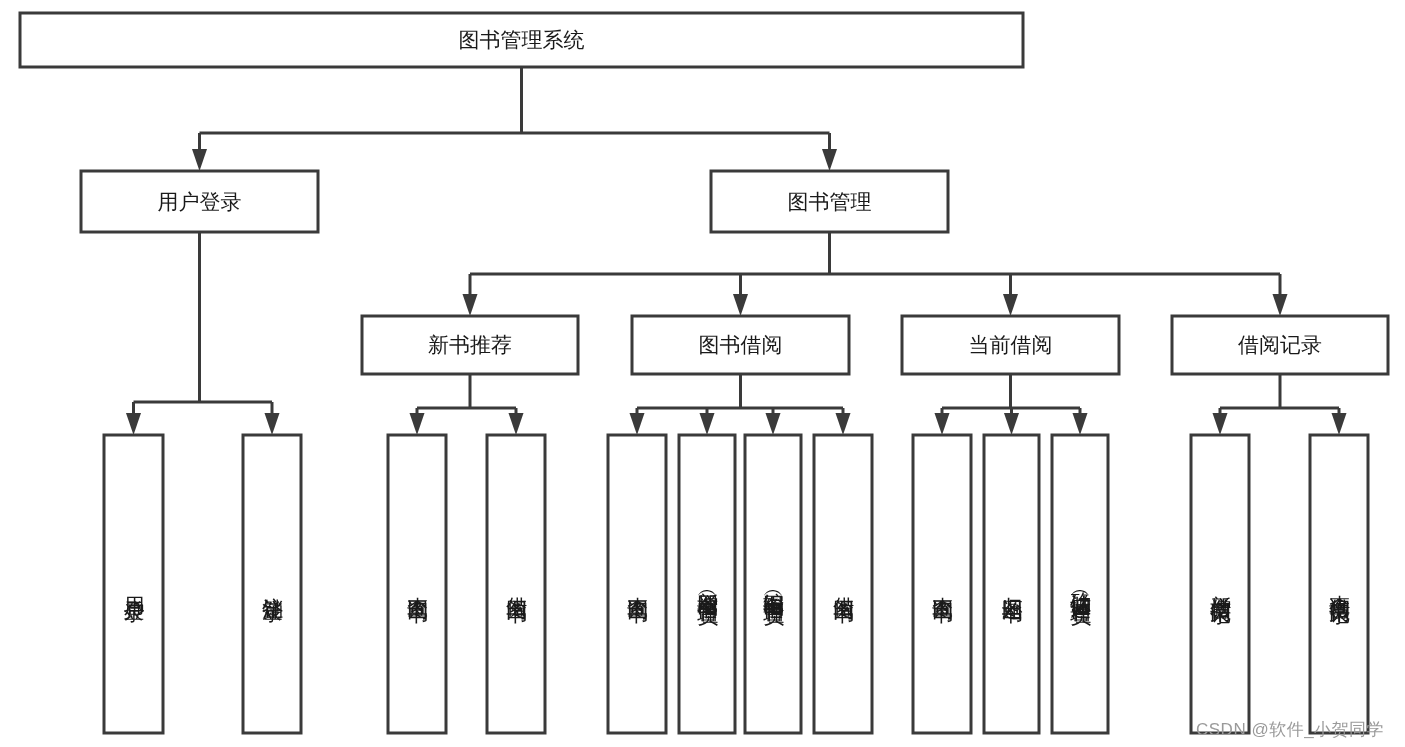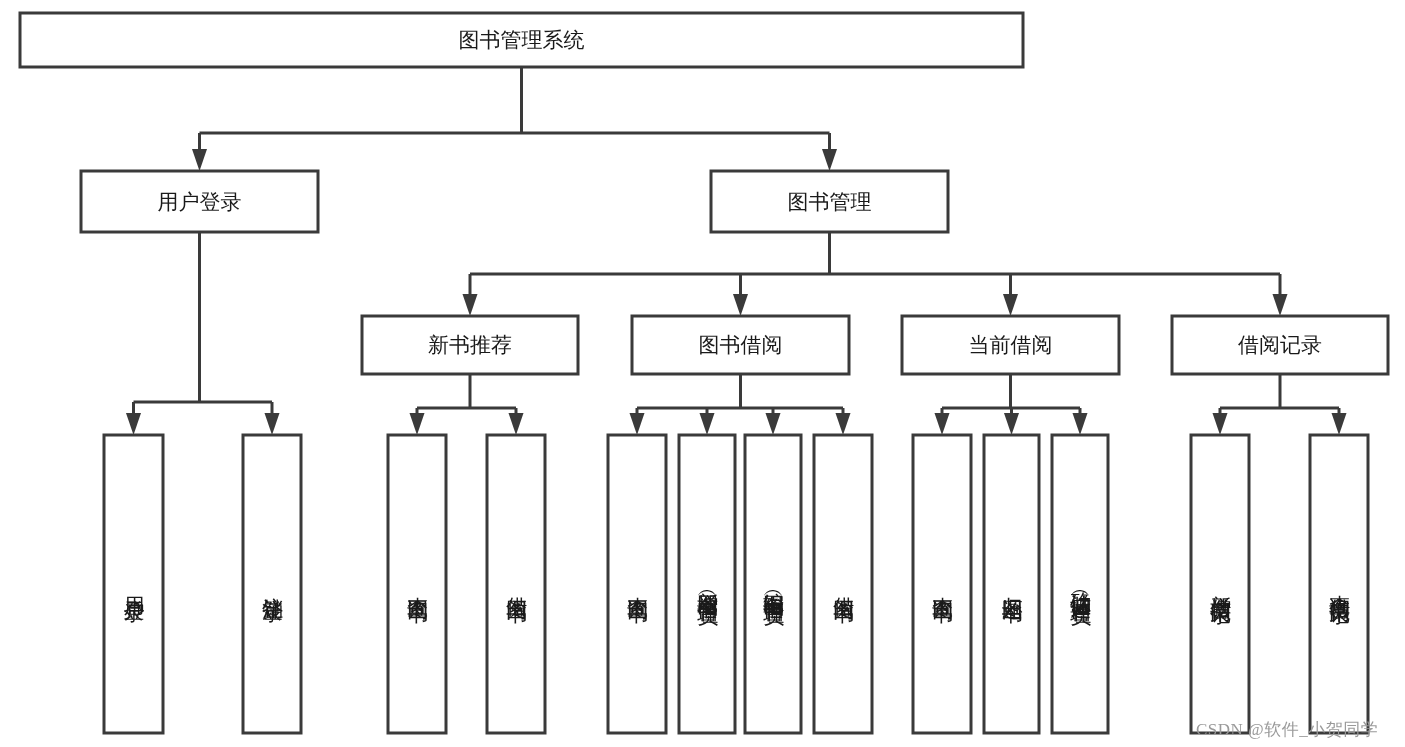--- a/index.html
+++ b/index.html
@@ -60,21 +60,21 @@
     color: #1a1a1a;
     letter-spacing: 2px;
     display: flex;
     align-items: center;
     justify-content: center;
     white-space: nowrap;
     pointer-events: none;
   }
   .watermark {
     position: absolute;
-    font-family: Liberation Serif, serif;
+    font-family: Liberation Sans, sans-serif;
     font-size: 17px;
     color: #9a9a9a;
     white-space: nowrap;
     letter-spacing: 0.5px;
   }
 </style>
 </head>
 <body>
 
 <div id="diagram-root">

